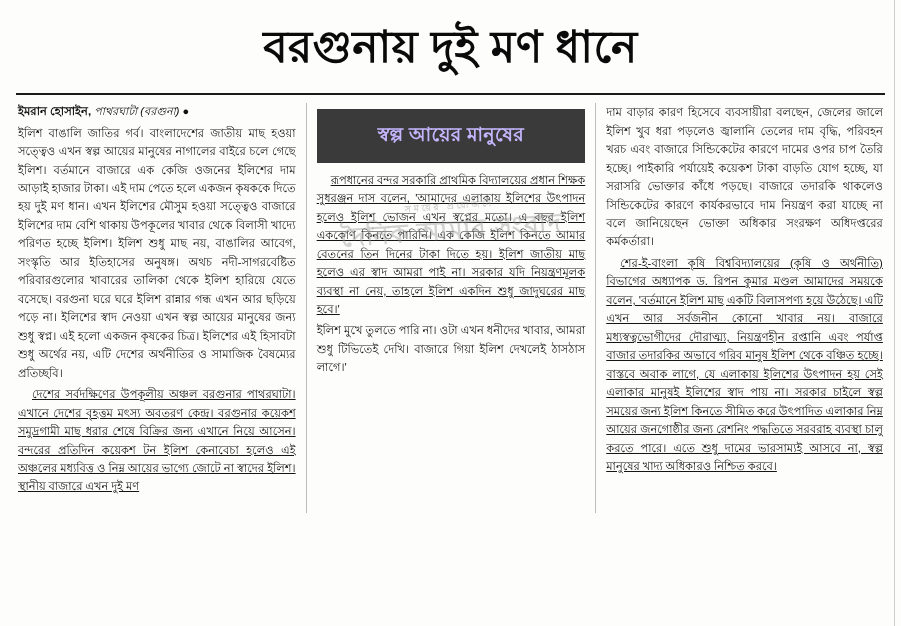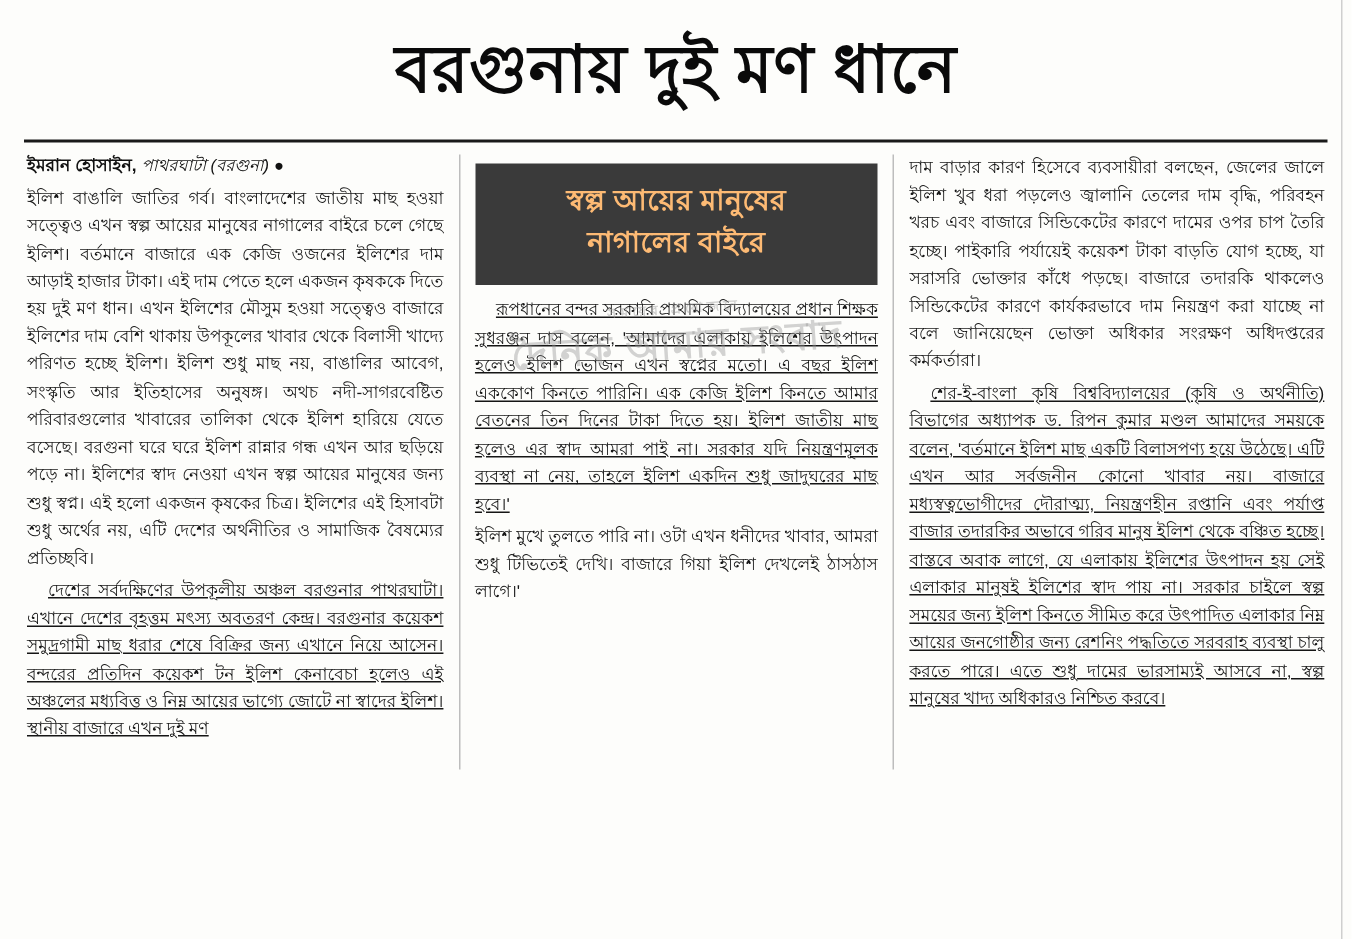--- a/index.html
+++ b/index.html
@@ -92,21 +92,21 @@
     word-spacing: -0.3px;
     color: #151515;
   }
   p.body.indent {
     text-indent: 14px;
     text-decoration: underline;
   }
   
   .pullquote {
     background: #3a3a3a;
-    color: #fdba74;
+    color: #c4b5fd;
     margin: 6px 0 8px 0;
     padding: 12px 8px 14px 8px;
     text-align: center;
     position: relative;
     overflow: hidden;
   }
   .pullquote .pq-line {
     font-family: "Liberation Sans", sans-serif;
     font-weight: bold;
     font-size: 19px;
@@ -174,21 +174,20 @@
     <div class="col">
       <div class="col-inner">
 
         <div class="watermark">
           <span class="small">সময়ের প্রয়োজনে</span>
           <span>দৈনিক আমার সংবাদ</span>
         </div>
 
         <div class="pullquote">
           <div class="pq-line">স্বল্প আয়ের মানুষের</div>
-          <div class="pq-line">নাগালের বাইরে</div>
         </div>
 
         <p class="body indent">রূপধানের বন্দর সরকারি প্রাথমিক বিদ্যালয়ের প্রধান শিক্ষক সুধরঞ্জন দাস বলেন, 'আমাদের এলাকায় ইলিশের উৎপাদন হলেও ইলিশ ভোজন এখন স্বপ্নের মতো। এ বছর ইলিশ এককোণ কিনতে পারিনি। এক কেজি ইলিশ কিনতে আমার বেতনের তিন দিনের টাকা দিতে হয়। ইলিশ জাতীয় মাছ হলেও এর স্বাদ আমরা পাই না। সরকার যদি নিয়ন্ত্রণমূলক ব্যবস্থা না নেয়, তাহলে ইলিশ একদিন শুধু জাদুঘরের মাছ হবে।'</p>
         <p class="body">ইলিশ মুখে তুলতে পারি না। ওটা এখন ধনীদের খাবার, আমরা শুধু টিভিতেই দেখি। বাজারে গিয়া ইলিশ দেখলেই ঠাসঠাস লাগে।'</p>
       </div>
     </div>
 
     <div class="col">
       <div class="col-inner">
         <p class="body">দাম বাড়ার কারণ হিসেবে ব্যবসায়ীরা বলছেন, জেলের জালে ইলিশ খুব ধরা পড়লেও জ্বালানি তেলের দাম বৃদ্ধি, পরিবহন খরচ এবং বাজারে সিন্ডিকেটের কারণে দামের ওপর চাপ তৈরি হচ্ছে। পাইকারি পর্যায়েই কয়েকশ টাকা বাড়তি যোগ হচ্ছে, যা সরাসরি ভোক্তার কাঁধে পড়ছে। বাজারে তদারকি থাকলেও সিন্ডিকেটের কারণে কার্যকরভাবে দাম নিয়ন্ত্রণ করা যাচ্ছে না বলে জানিয়েছেন ভোক্তা অধিকার সংরক্ষণ অধিদপ্তরের কর্মকর্তারা।</p>

